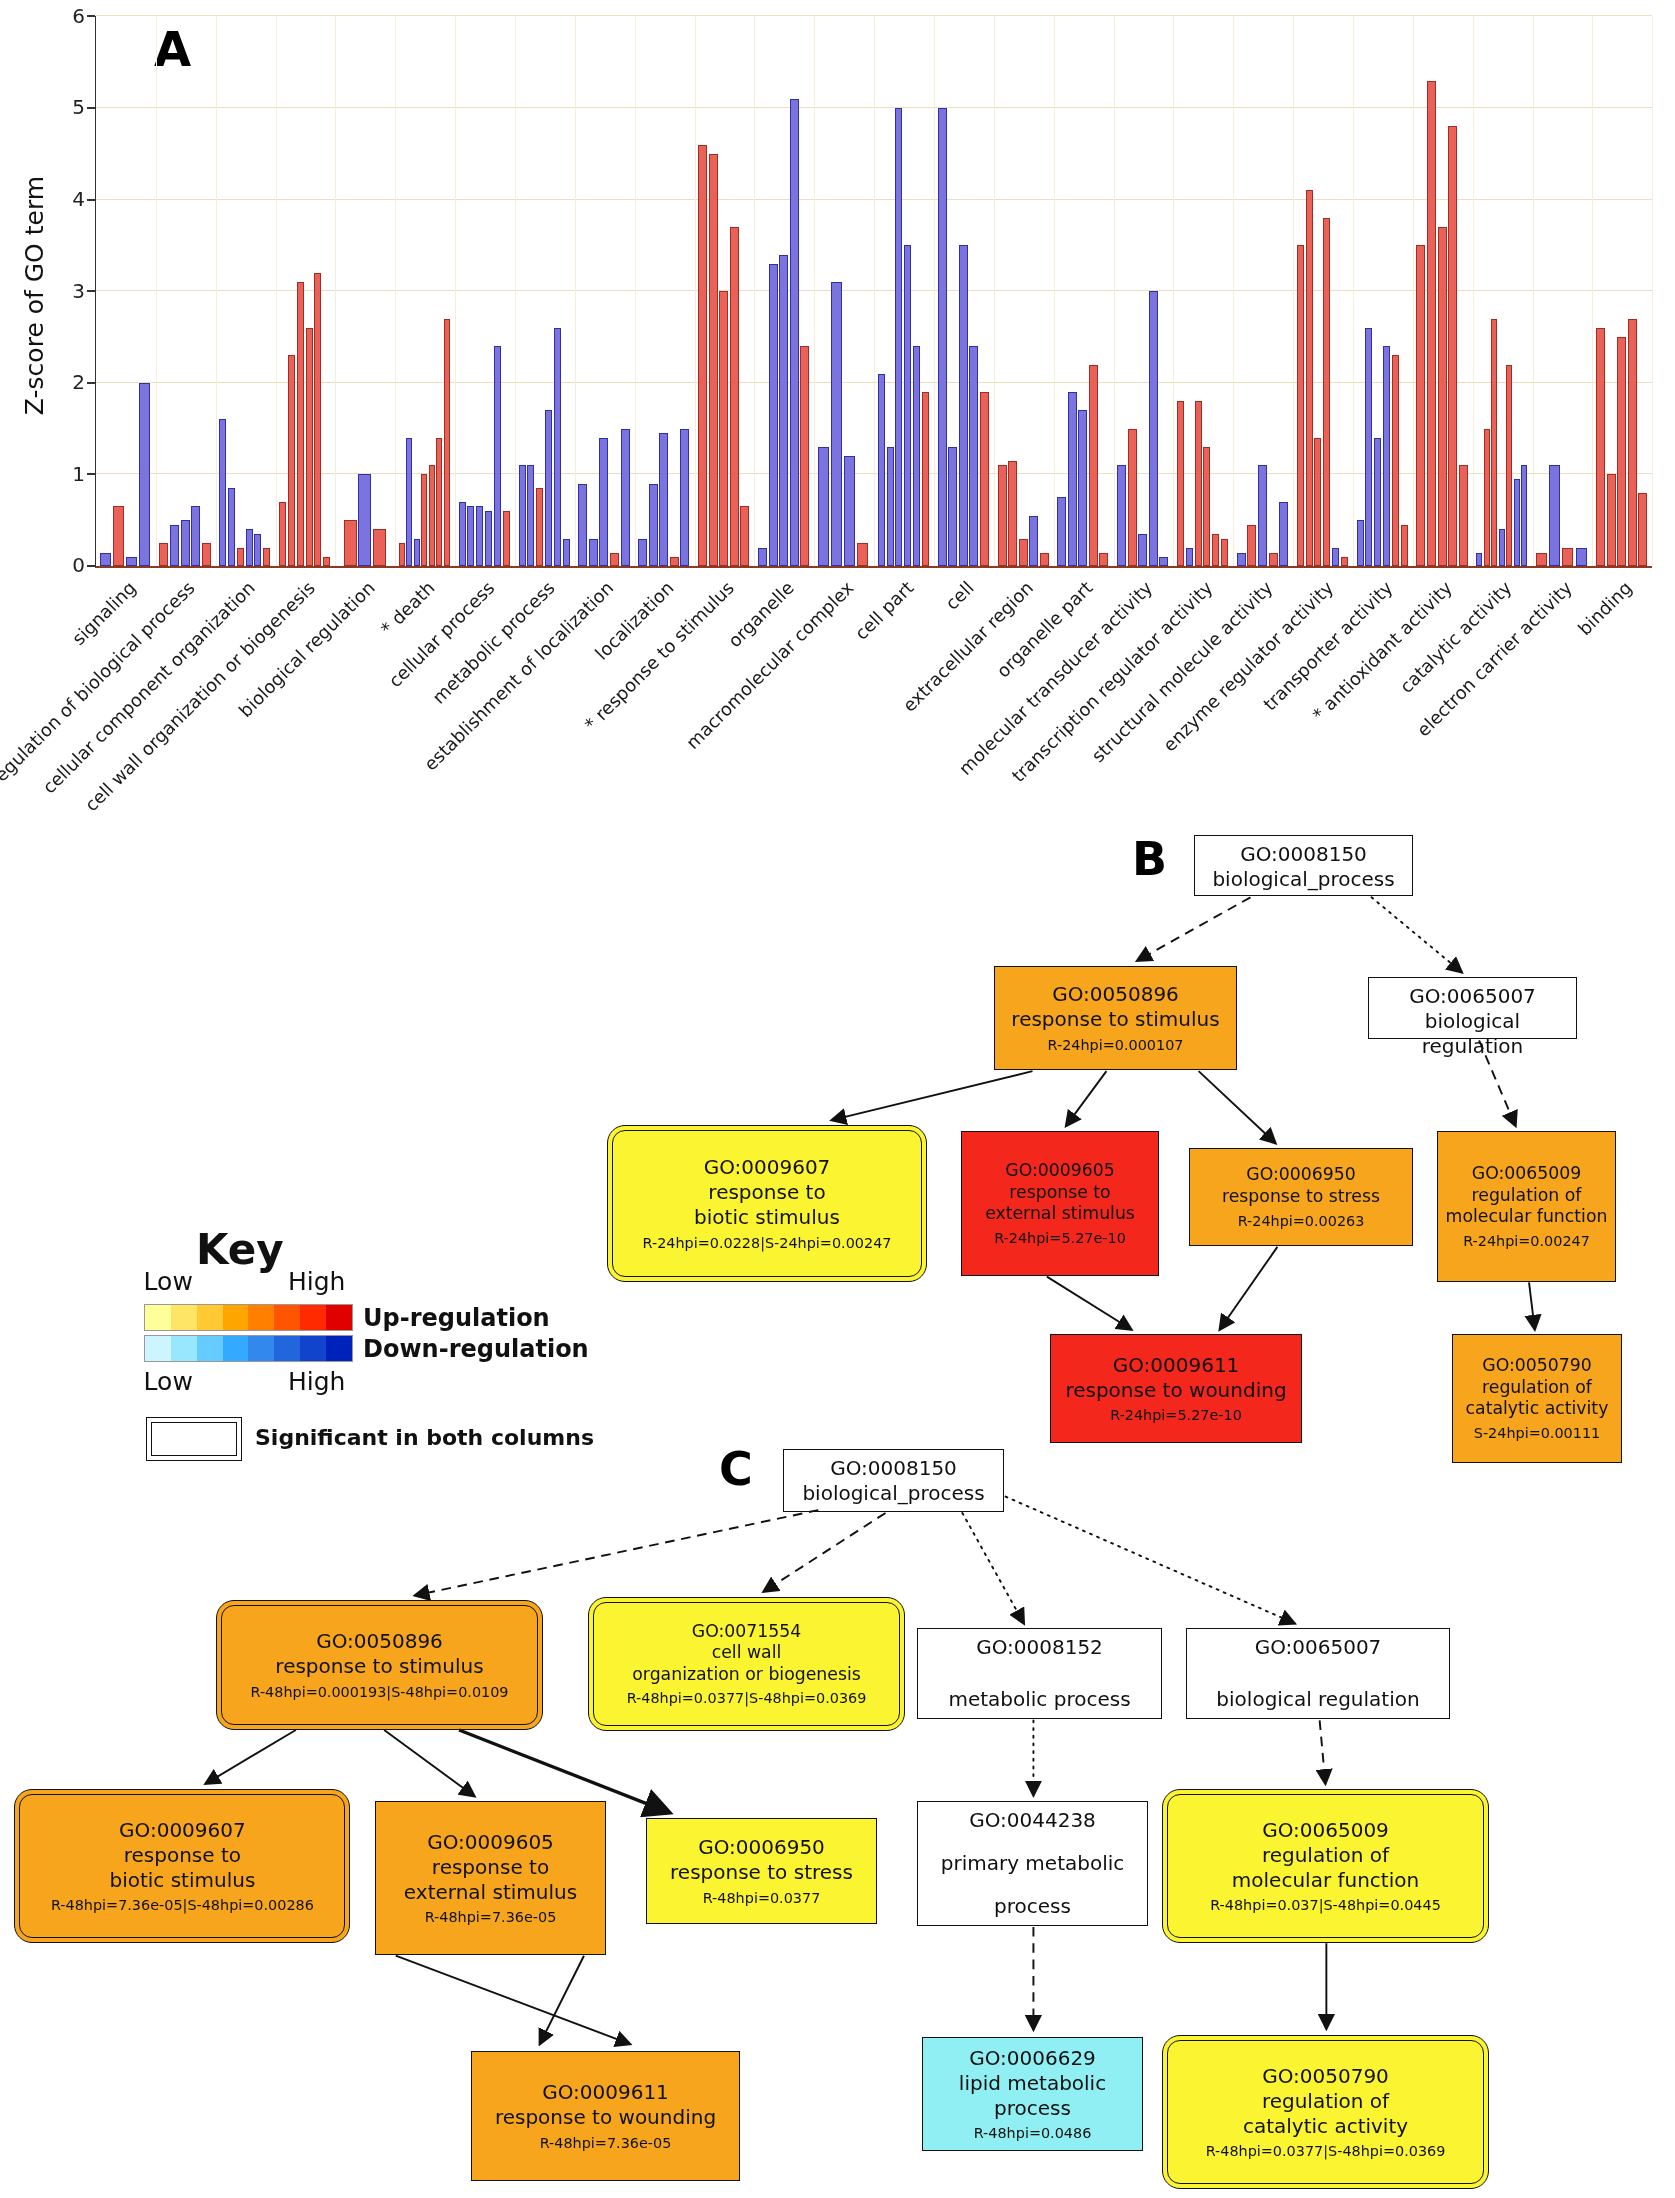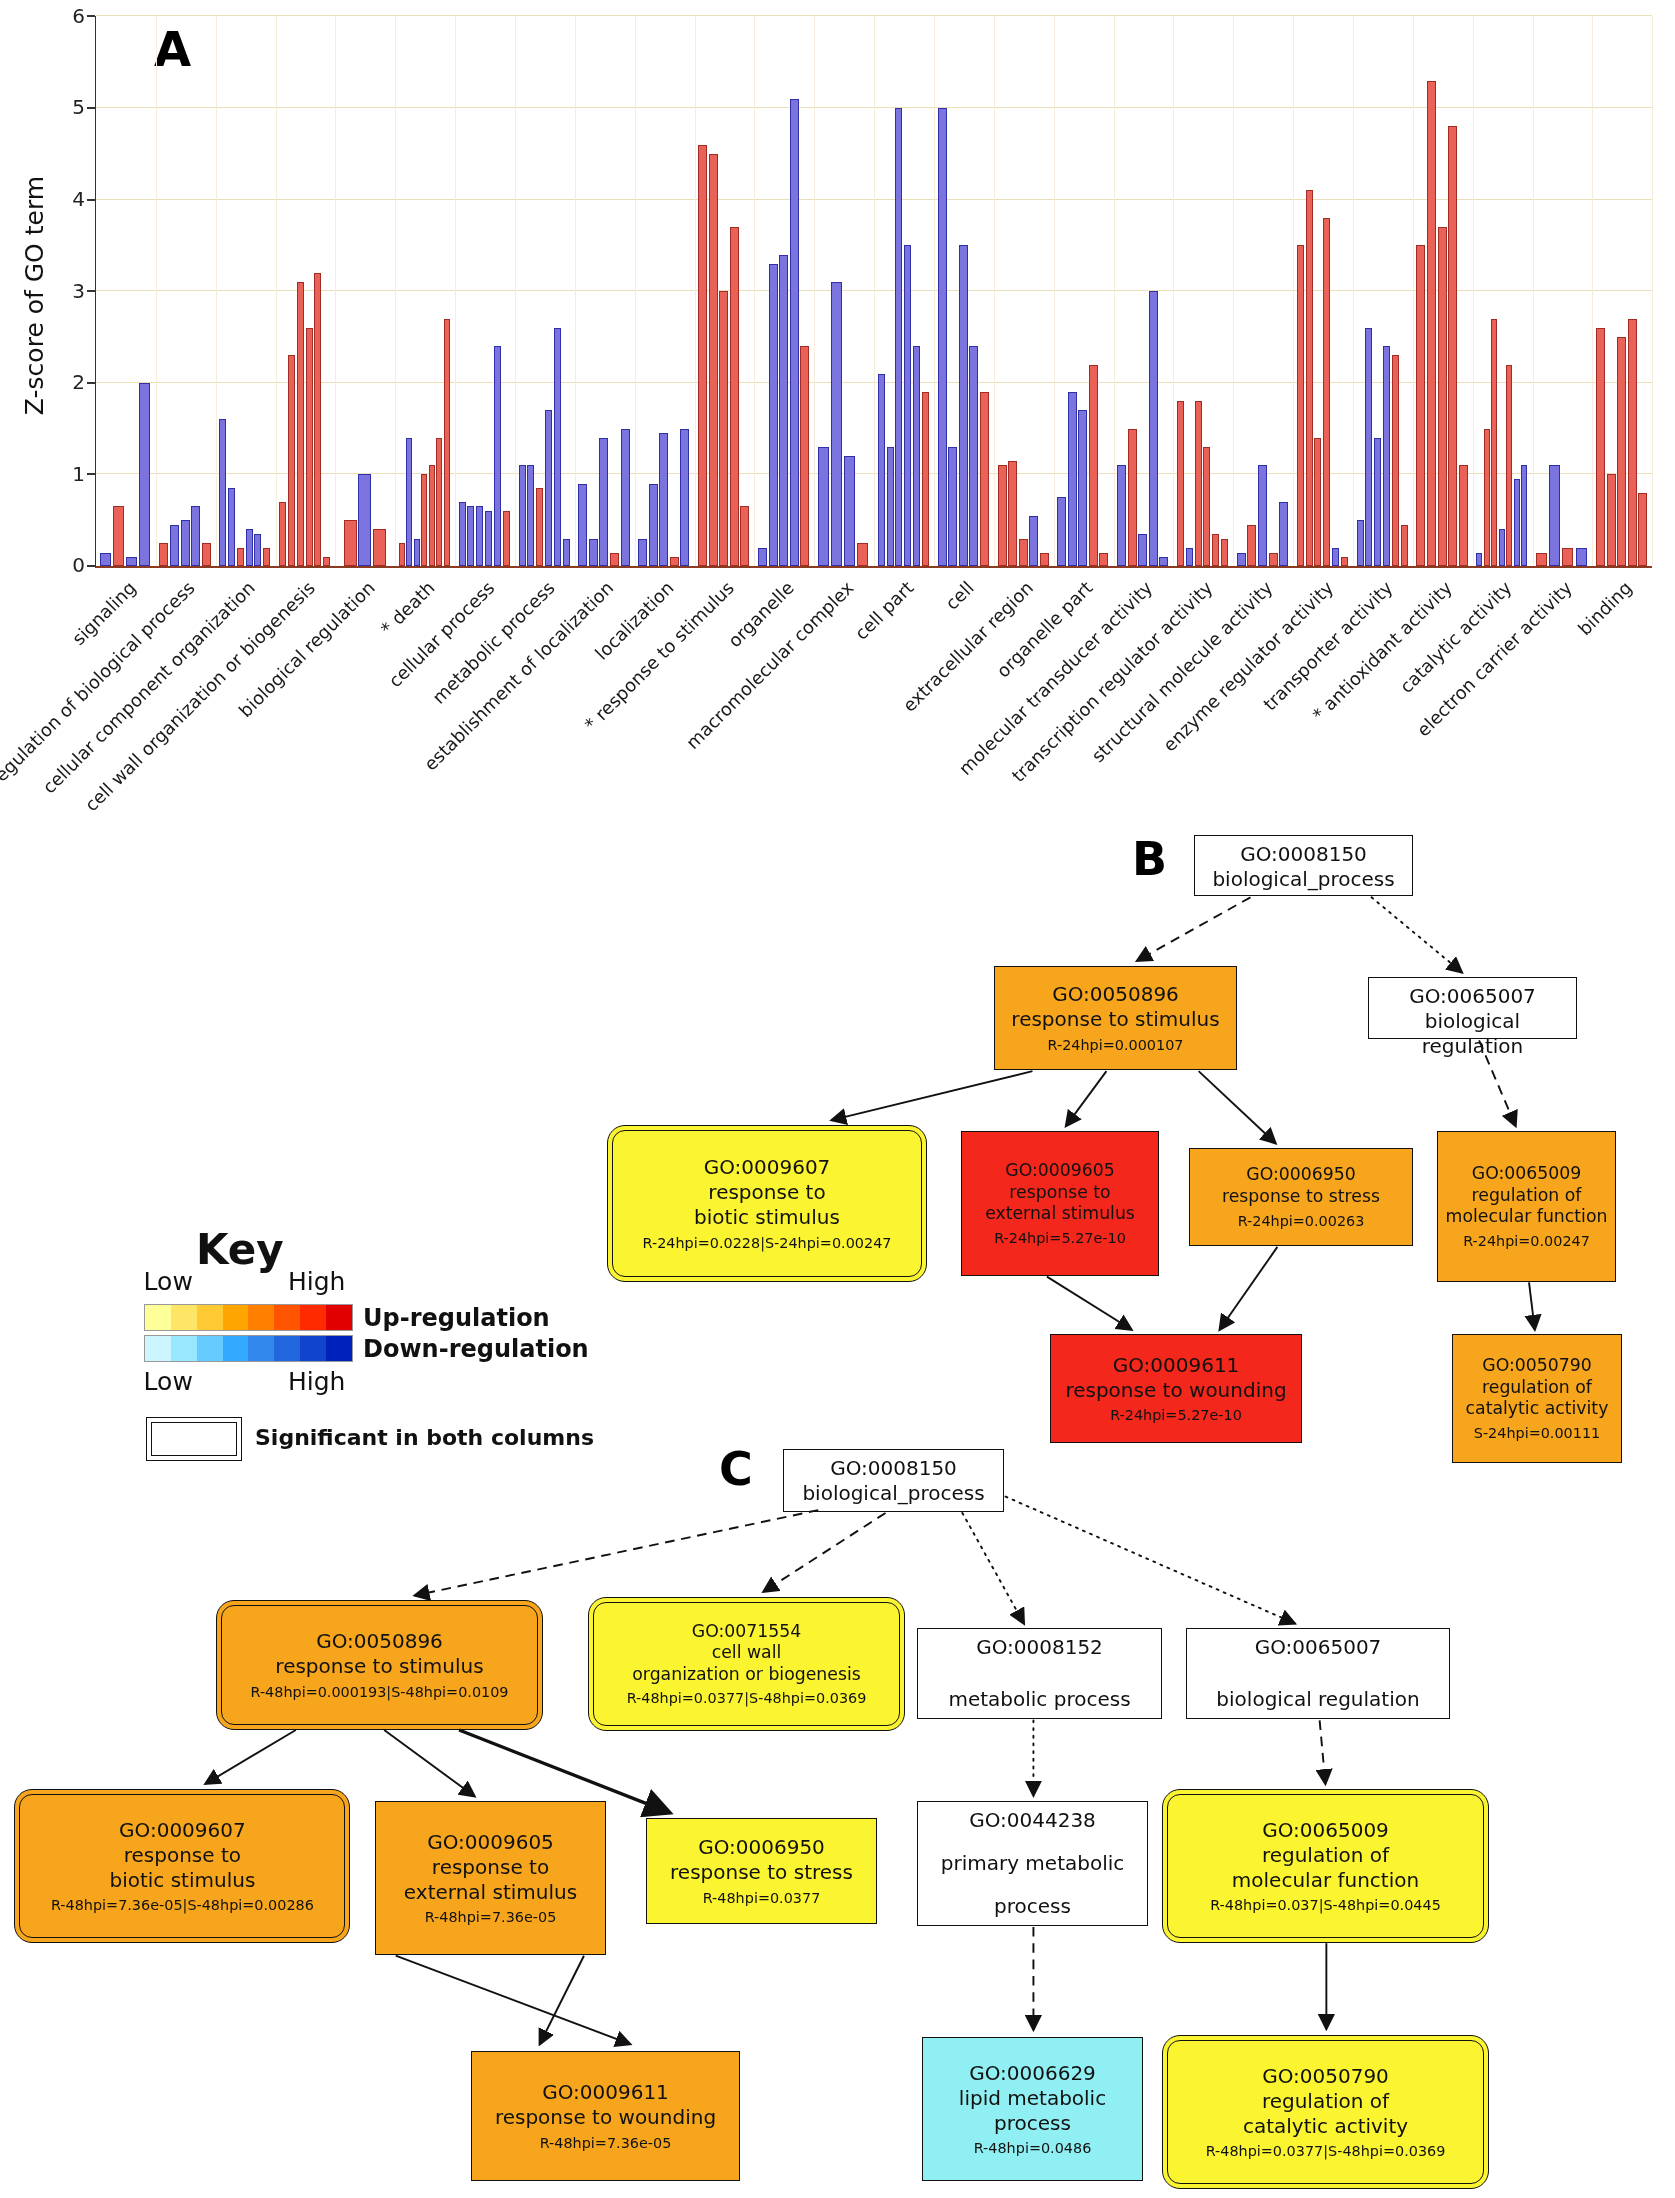--- a/index.html
+++ b/index.html
@@ -422,21 +422,21 @@
       <div class="nm">molecular function</div>
       <div class="stat">R-48hpi=0.037|S-48hpi=0.0445</div>
     </div>
 
     <div class="node n-orange" style="left:471px;top:2051px;width:269px;height:130px">
       <div class="go">GO:0009611</div>
       <div class="nm">response to wounding</div>
       <div class="stat">R-48hpi=7.36e-05</div>
     </div>
 
-    <div class="node n-cyan" style="left:922px;top:2037px;width:221px;height:144px">
+    <div class="node n-cyan" style="left:922px;top:2037px;width:221px;height:114px">
       <div class="go">GO:0006629</div>
       <div class="nm">lipid metabolic</div>
       <div class="nm">process</div>
       <div class="stat">R-48hpi=0.0486</div>
     </div>
 
     <div class="node n-yellow dbl" style="left:1162px;top:2035px;width:327px;height:154px">
       <div class="go">GO:0050790</div>
       <div class="nm">regulation of</div>
       <div class="nm">catalytic activity</div>

